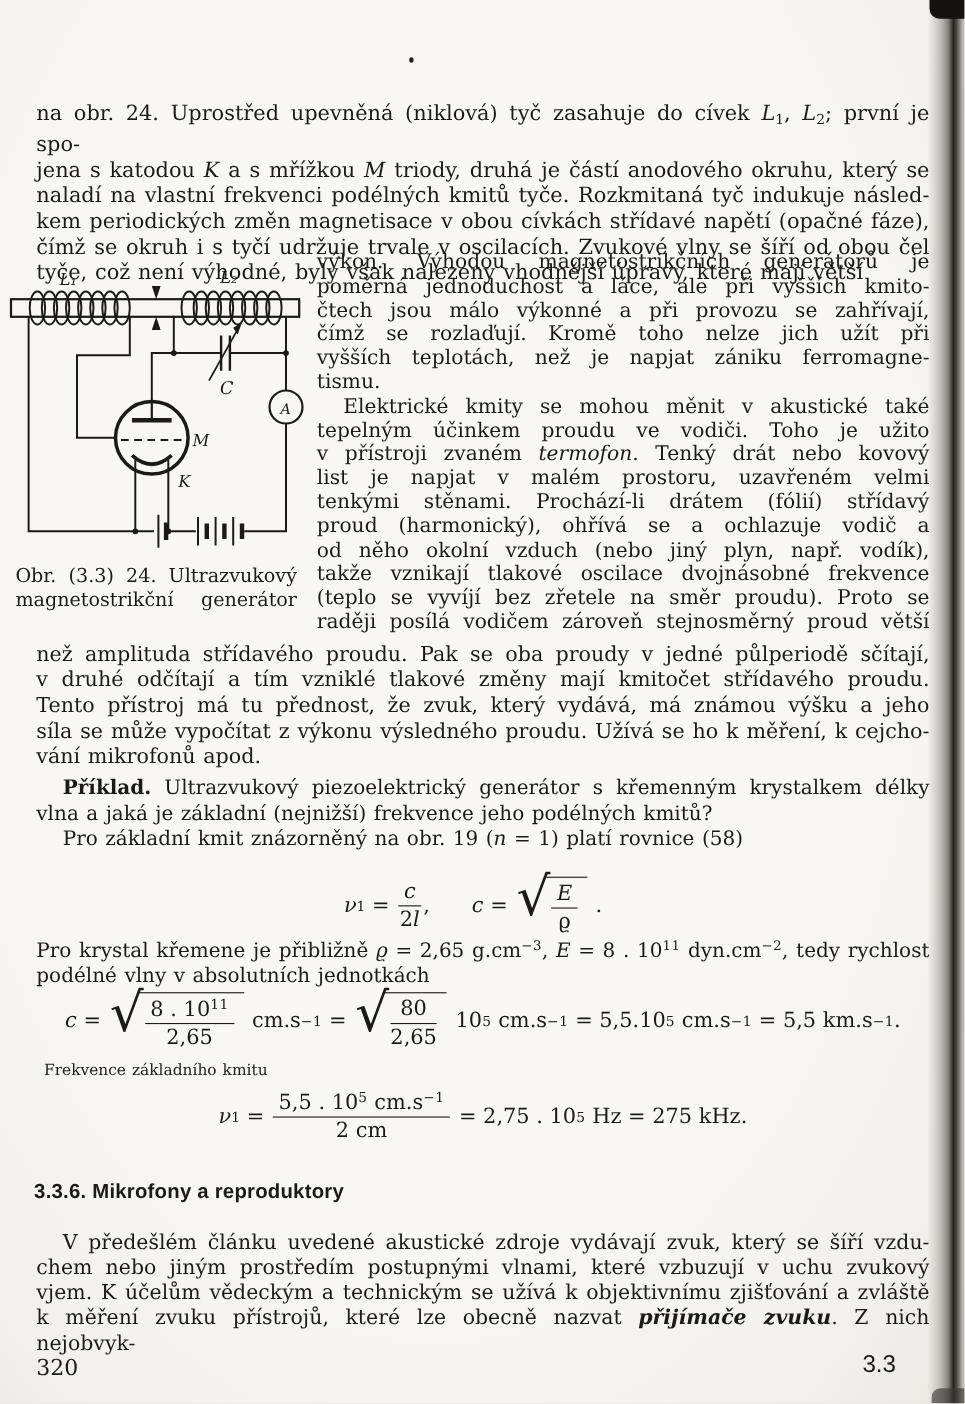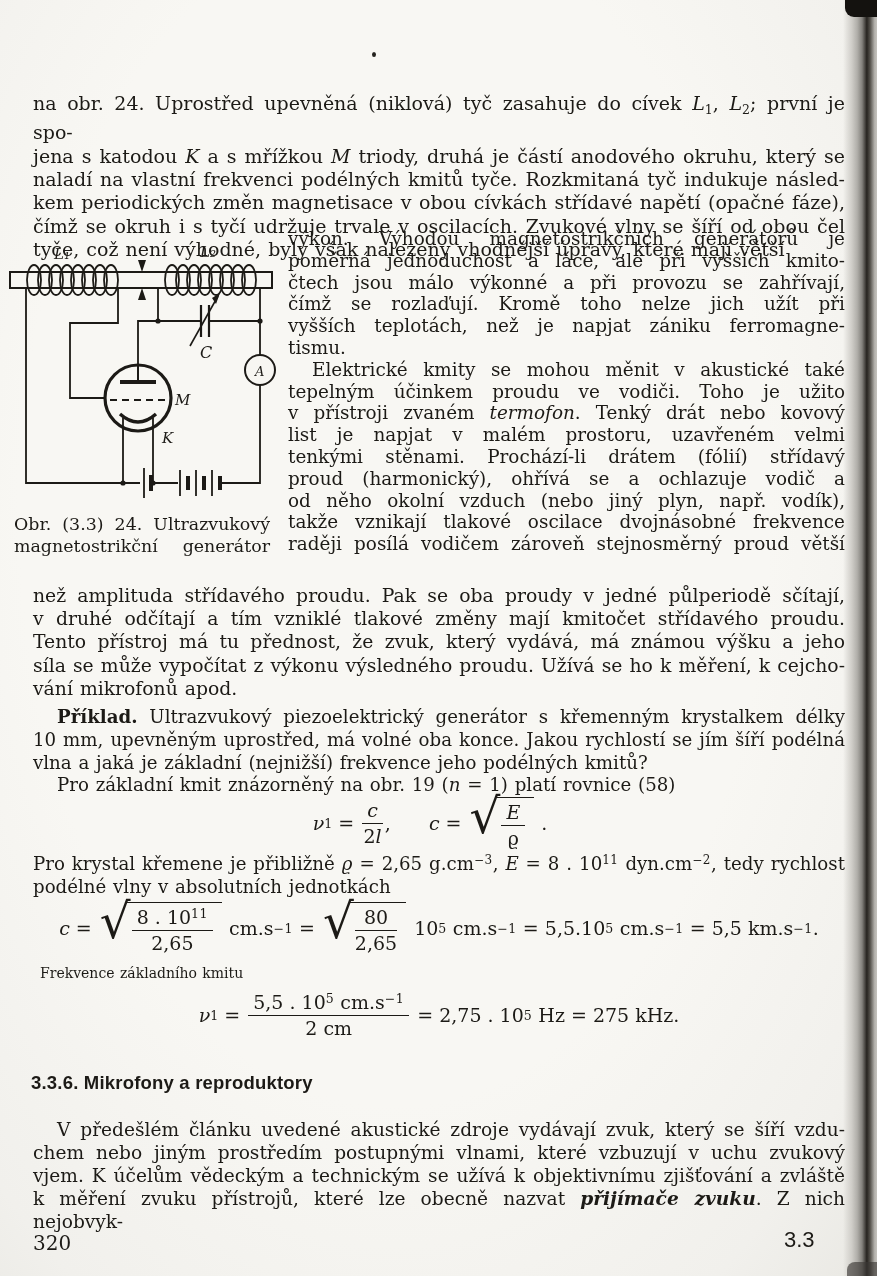--- a/index.html
+++ b/index.html
@@ -164,32 +164,32 @@
       <div class="tl"><span>vyšších teplotách, než je napjat zániku ferromagne-</span></div>
       <div class="tl nj"><span>tismu.</span></div>
       <div class="tl ind"><span>Elektrické kmity se mohou měnit v akustické také</span></div>
       <div class="tl"><span>tepelným účinkem proudu ve vodiči. Toho je užito</span></div>
       <div class="tl"><span>v přístroji zvaném </span><span class="seg-i">termofon</span><span>. Tenký drát nebo kovový</span></div>
       <div class="tl"><span>list je napjat v malém prostoru, uzavřeném velmi</span></div>
       <div class="tl"><span>tenkými stěnami. Prochází-li drátem (fólií) střídavý</span></div>
       <div class="tl"><span>proud (harmonický), ohřívá se a ochlazuje vodič a</span></div>
       <div class="tl"><span>od něho okolní vzduch (nebo jiný plyn, např. vodík),</span></div>
       <div class="tl"><span>takže vznikají tlakové oscilace dvojnásobné frekvence</span></div>
+      <div class="tl"><span>(teplo se vyvíjí bez zřetele na směr proudu). Proto se</span></div>
       <div class="tl"><span>raději posílá vodičem zároveň stejnosměrný proud větší</span></div>
     </div>
   <div class="para p2">
       <div class="tl"><span>než amplituda střídavého proudu. Pak se oba proudy v jedné půlperiodě sčítají,</span></div>
       <div class="tl"><span>v druhé odčítají a tím vzniklé tlakové změny mají kmitočet střídavého proudu.</span></div>
       <div class="tl"><span>Tento přístroj má tu přednost, že zvuk, který vydává, má známou výšku a jeho</span></div>
       <div class="tl"><span>síla se může vypočítat z výkonu výsledného proudu. Užívá se ho k měření, k cejcho-</span></div>
       <div class="tl nj"><span>vání mikrofonů apod.</span></div>
     </div>
   <div class="para ex">
       <div class="tl ind"><span class="seg-b">Příklad.</span><span> Ultrazvukový piezoelektrický generátor s křemenným krystalkem délky</span></div>
-      <div class="tl"><span>10 mm, upevněným uprostřed, má volné oba konce. Jakou rychlostí se jím šíří podélná</span></div>
       <div class="tl nj"><span>vlna a jaká je základní (nejnižší) frekvence jeho podélných kmitů?</span></div>
       <div class="tl nj ind"><span>Pro základní kmit znázorněný na obr. 19 (</span><span class="seg-i">n</span><span> = 1) platí rovnice (58)</span></div>
     </div>
 
   <div class="eq eq1">
       <span class="seg-i">ν</span>
       <span class="seg-sub">1</span>
       <span> = </span>
       <span class="frac"><span class="num"><span class="seg-i">c</span></span><span class="den"><span>2</span><span class="seg-i">l</span></span></span>
       <span>,</span>

